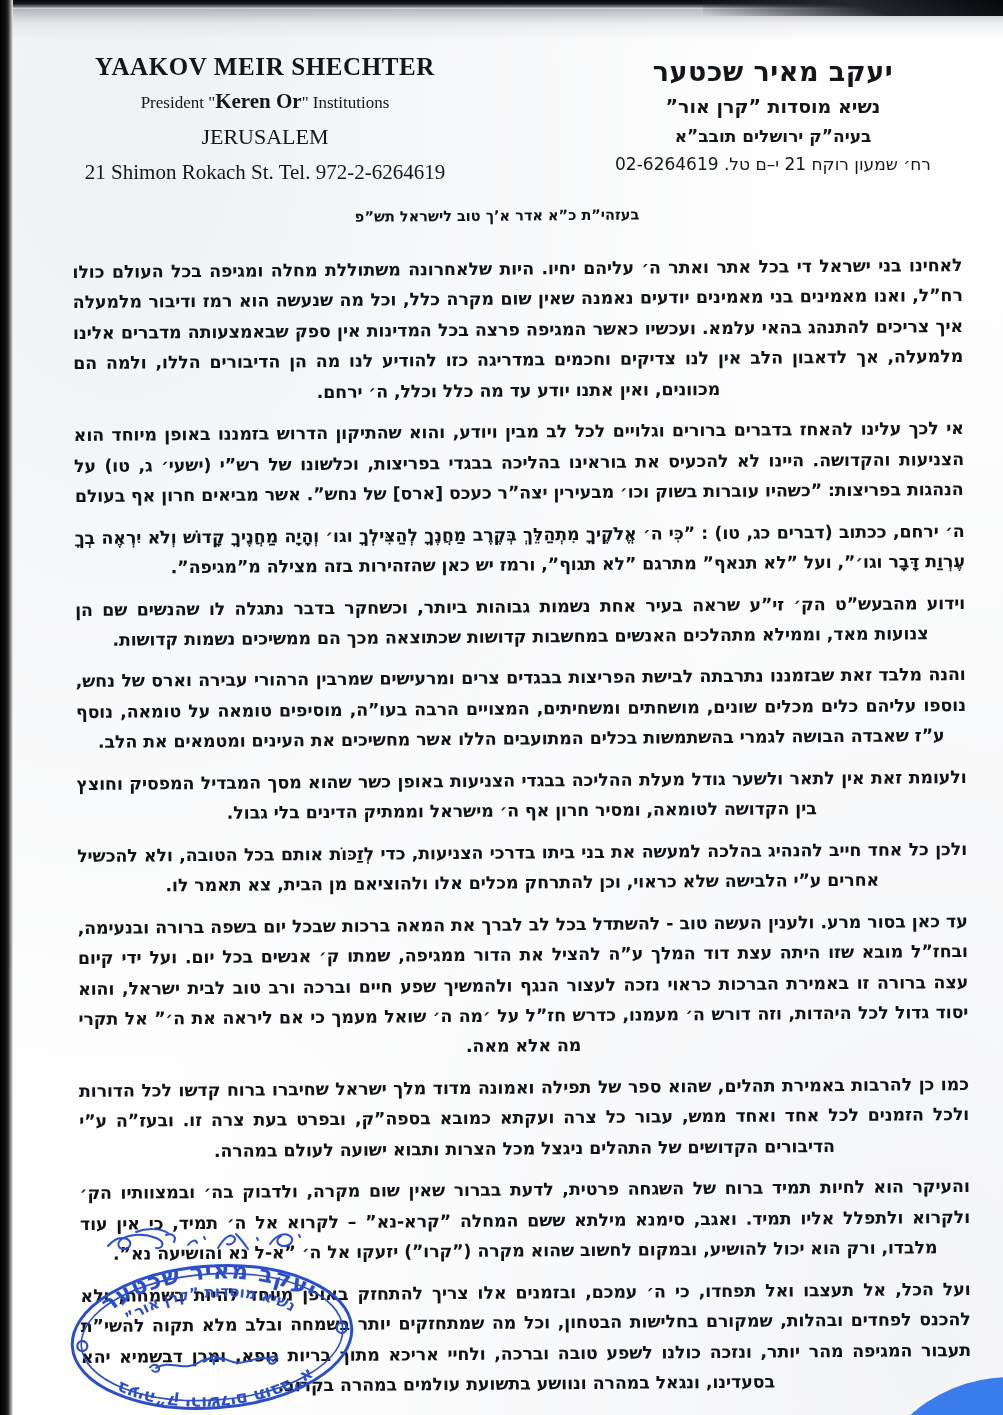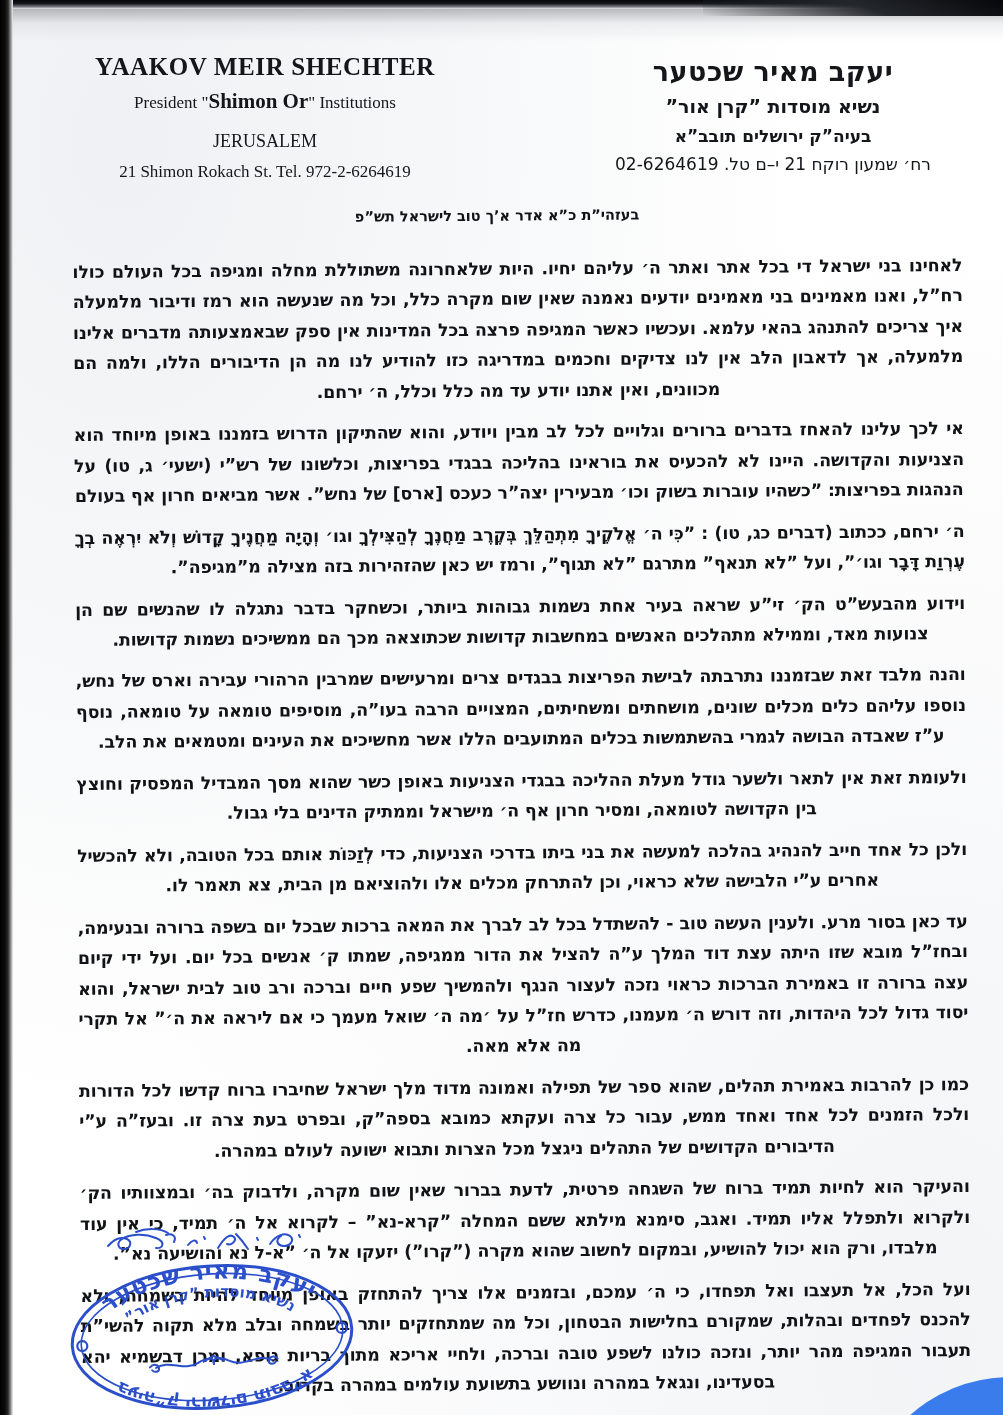--- a/index.html
+++ b/index.html
@@ -82,26 +82,26 @@
   .lh-en .sub {
     font-size: 17px;
     line-height: 1.5;
     margin-top: 4px;
   }
   .lh-en .sub b {
     font-size: 21px;
     font-weight: 700;
   }
   .lh-en .city {
-    font-size: 18px;
+    font-size: 22px;
     line-height: 1.6;
-    margin-top: 10px;
+    margin-top: 2px;
   }
   .lh-en .addr {
-    font-size: 17px;
+    font-size: 21px;
     line-height: 1.6;
     margin-top: 2px;
   }
 
   .lh-he {
     position: absolute;
     right: 20px; top: 2px;
     width: 420px;
     text-align: center;
     direction: rtl;
@@ -198,21 +198,21 @@
 <body>
 
 <div id="page">
 
   <div class="paper-tint"></div>
 
   <div class="letterhead">
 
     <div class="lh-en">
       <div class="name">YAAKOV MEIR SHECHTER</div>
-      <div class="sub"><span>President "</span><b>Shimon Or</b><span>" Institutions</span></div>
+      <div class="sub"><span>President "</span><b>Keren Or</b><span>" Institutions</span></div>
       <div class="city">JERUSALEM</div>
       <div class="addr">21 Shimon Rokach St. Tel. 972-2-6264619</div>
     </div>
 
     <div class="lh-he">
       <div class="name">יעקב מאיר שכטער</div>
       <div class="role">נשיא מוסדות ”קרן אור”</div>
       <div class="city">בעיה”ק ירושלים תובב”א</div>
       <div class="addr">רח׳ שמעון רוקח 21 י–ם טל. 02-6264619</div>
     </div>

